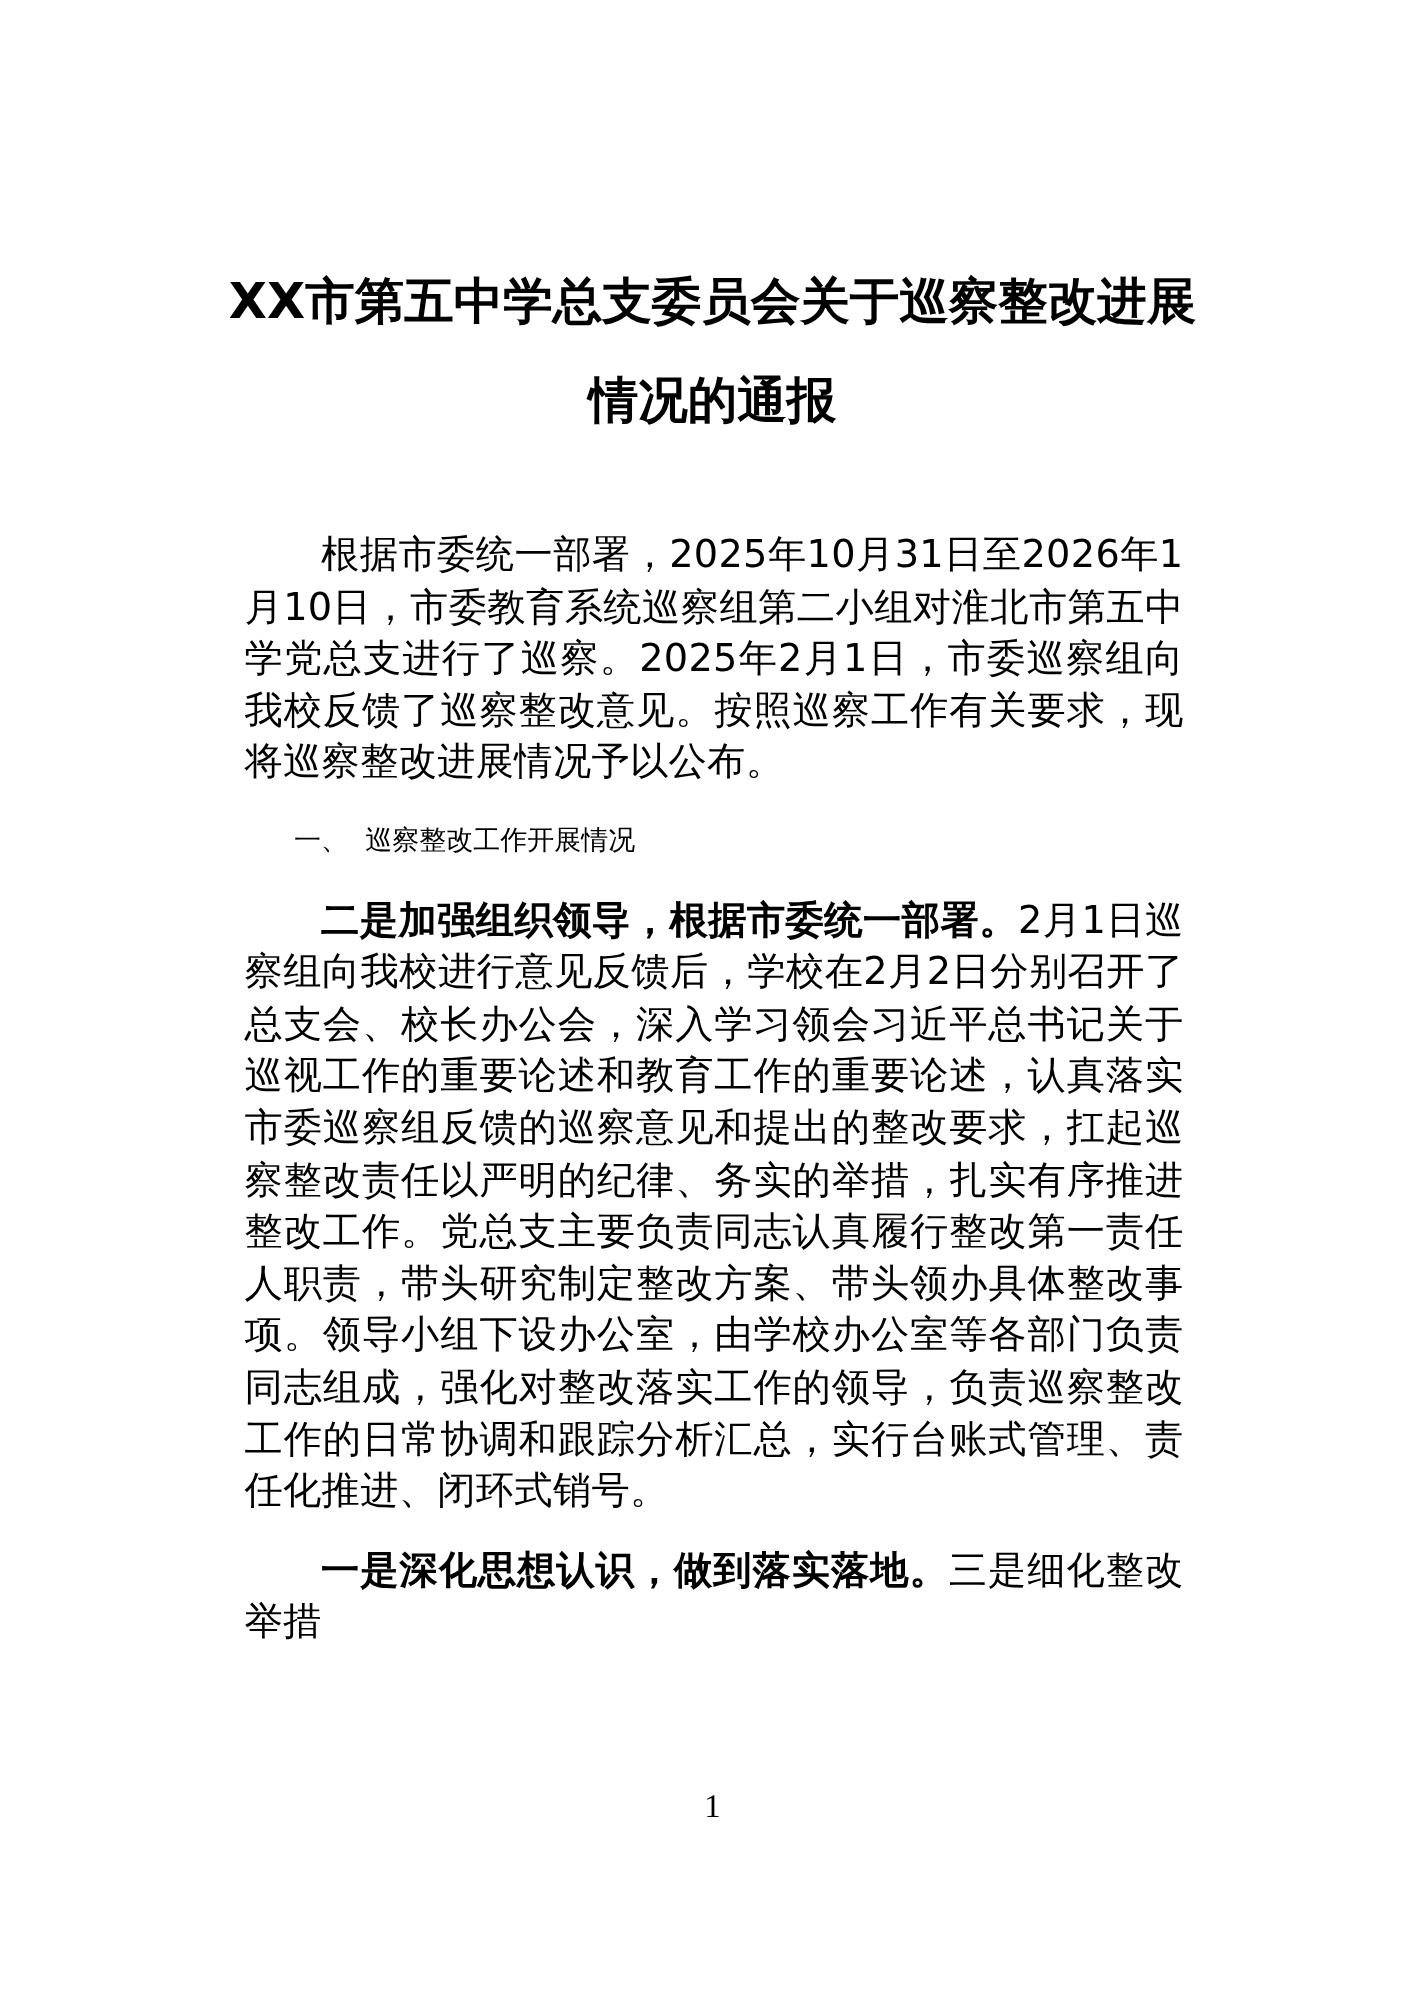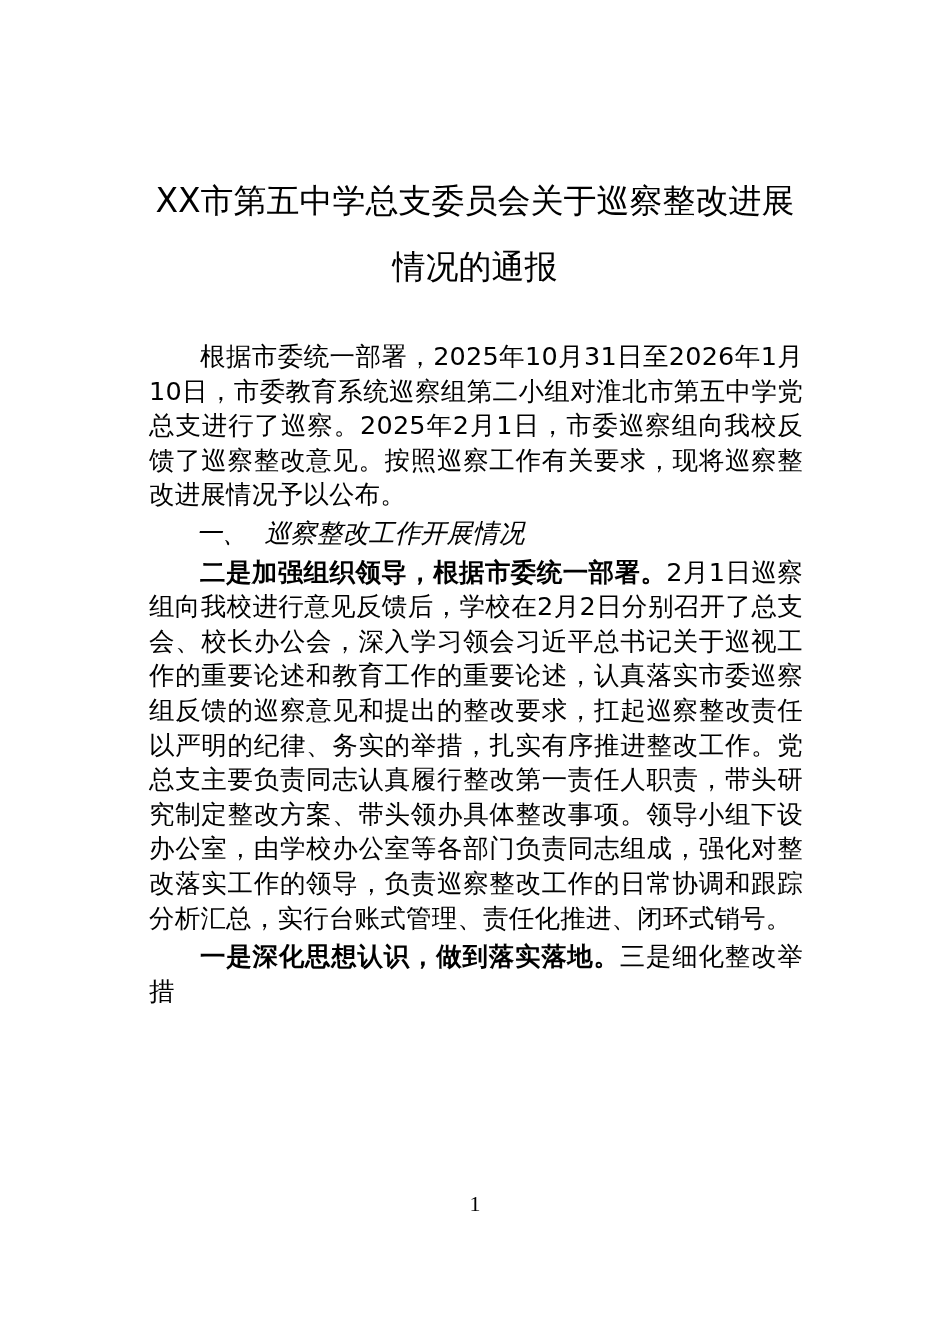--- a/index.html
+++ b/index.html
@@ -24,47 +24,46 @@
     }
     .title {
       position: absolute;
       left: 145px;
       width: 660px;
       top: 168px;
       text-align: center;
       font-size: 33px;
       line-height: 66px;
       letter-spacing: 0px;
-      font-weight: normal;
+      font-weight: bold;
       margin: 0;
     }
     .body {
       position: absolute;
       left: 145px;
       top: 335px;
       width: 662px;
     }
     .p {
       font-size: 25.5px;
       line-height: 34.6px;
-      margin: 4px;
+      margin: 18px;
       text-align: justify;
       text-align-last: left;
       word-break: break-all;
       letter-spacing: 0.2px;
     }
     .indent { text-indent: 51px; }
     .bold { font-weight: bold; }
     .heading {
-      font-size: 26px;
+      font-size: 18px;
       line-height: 34.6px;
       margin: 0;
       padding-left: 51px;
       white-space: pre;
-      font-style: italic;
     }
     .page-number {
       position: absolute;
       left: 0;
       width: 950px;
       top: 1190px;
       text-align: center;
       font-family: "Liberation Serif", "DejaVu Serif", serif;
       font-size: 22px;
       line-height: 28px;

